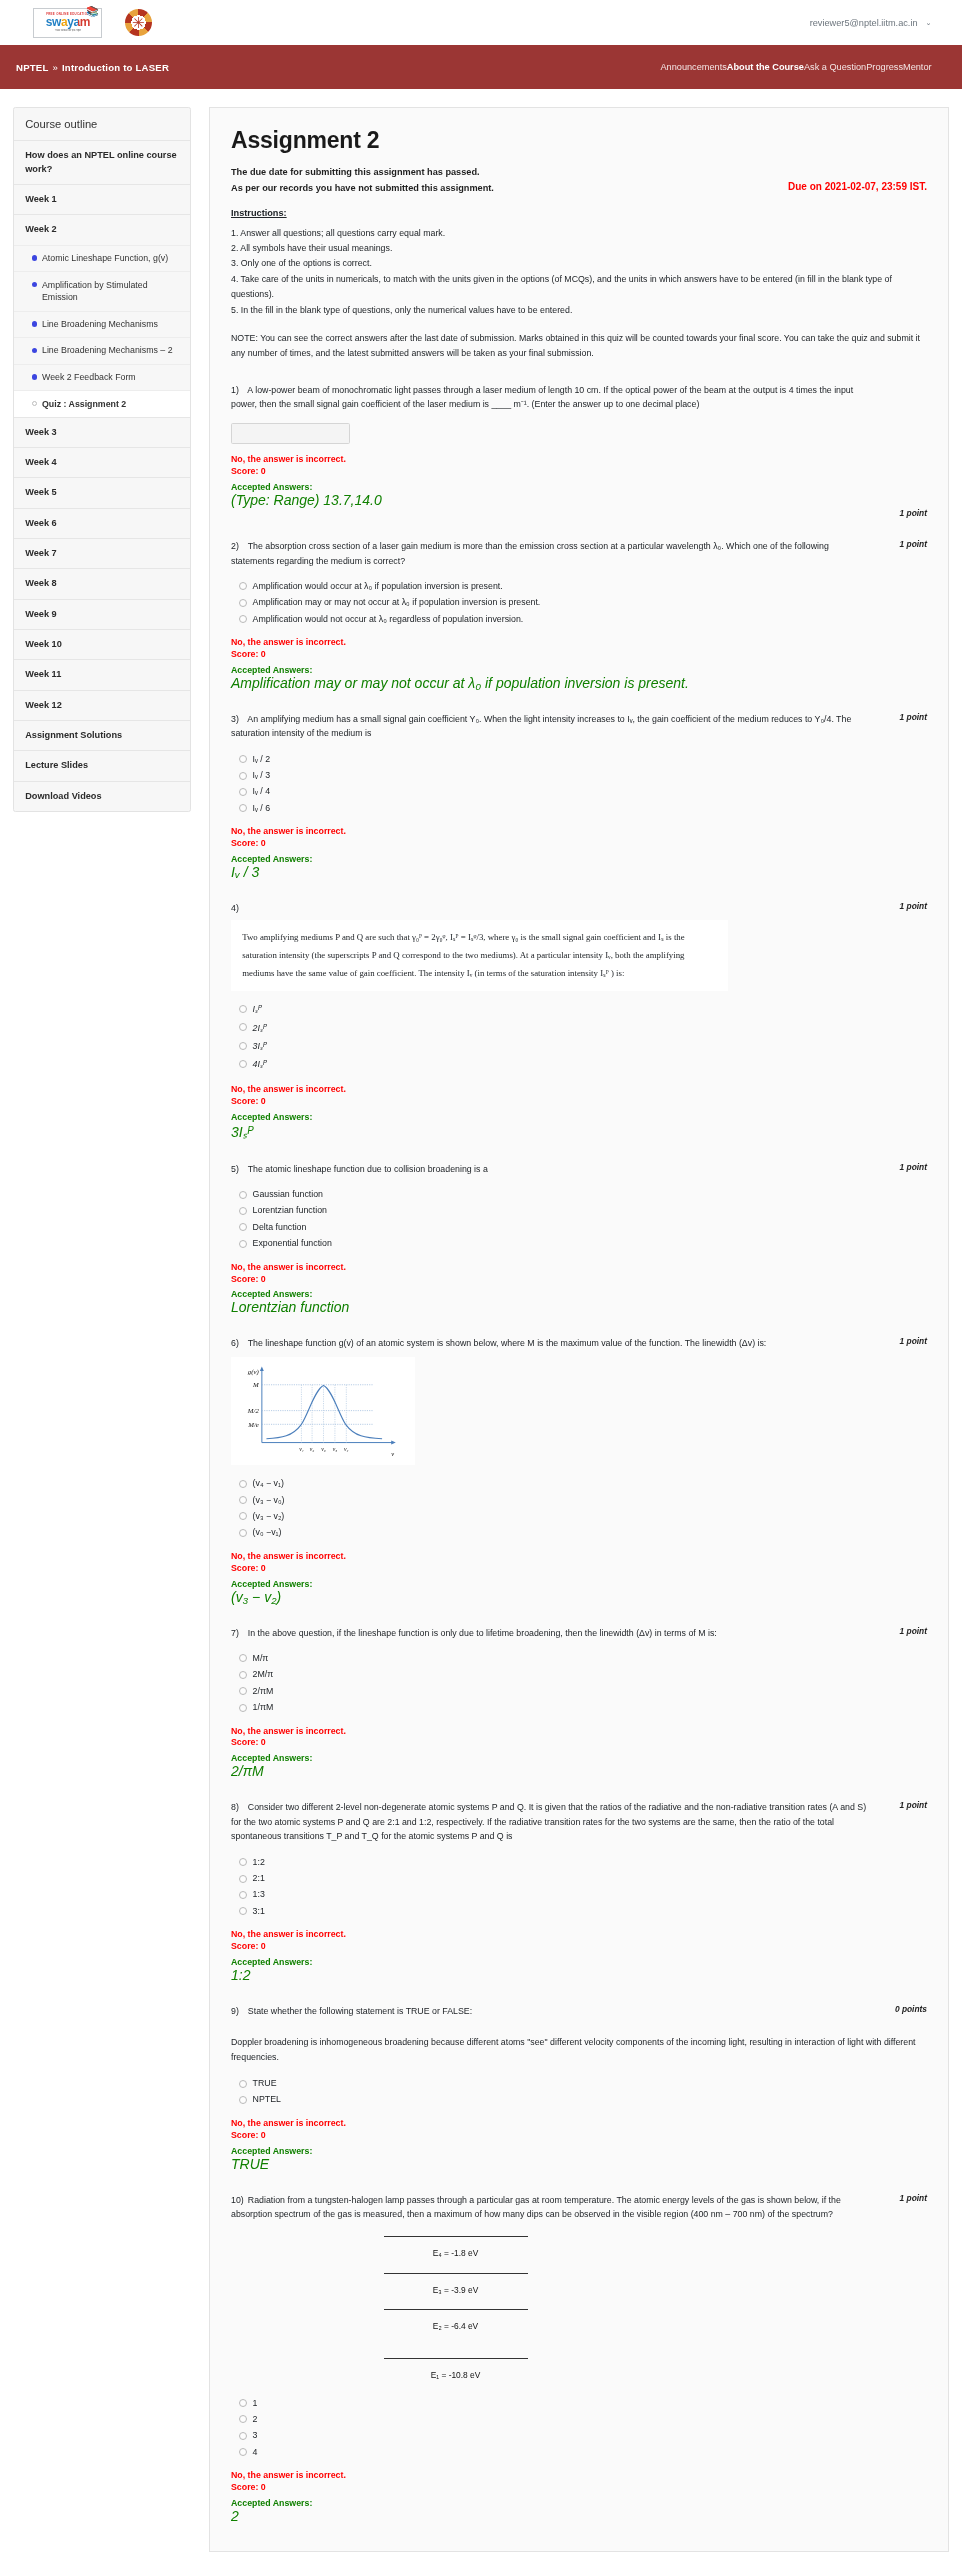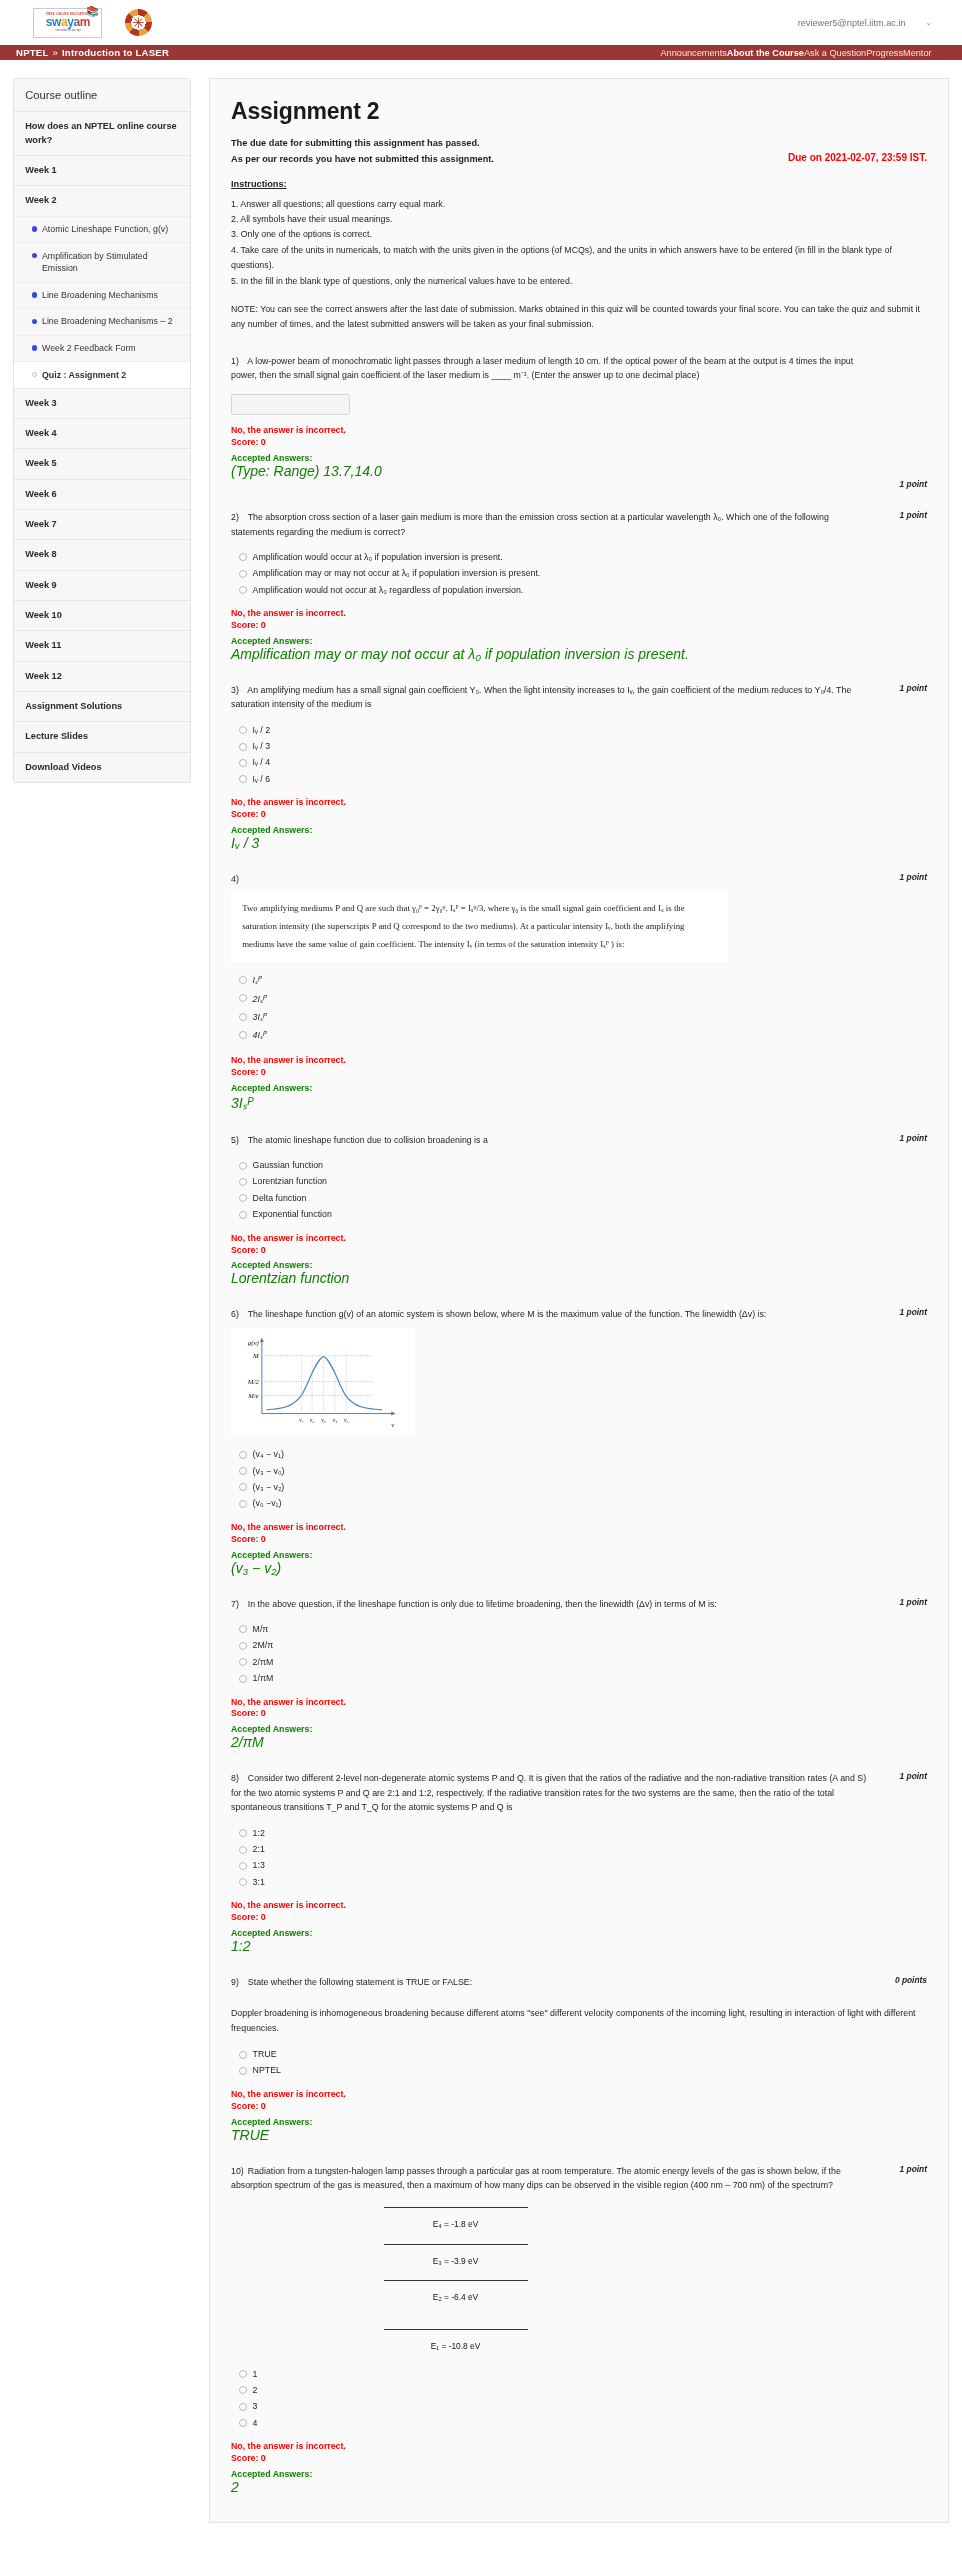--- a/index.html
+++ b/index.html
@@ -54,29 +54,29 @@
       radial-gradient(circle at 50% 50%, #ffffff 0 38%, transparent 38%),
       conic-gradient(from 0deg, #b5341f 0 12%, #e8a33d 12% 25%, #b5341f 25% 37%, #e8a33d 37% 50%, #b5341f 50% 62%, #e8a33d 62% 75%, #b5341f 75% 87%, #e8a33d 87% 100%);
     position:relative;
     display:flex; align-items:center; justify-content:center;
   }
   .logo-emblem::after{
     content:"✳"; font-size:15.2px; color:#b5341f;
   }
   .user-area {
     margin-left:auto; font-size:9.2px; color:#6c757d;
-    display:flex; align-items:center; gap:20px;
+    display:flex; align-items:center; gap:8px;
     padding-right:16px;
   }
   .caret { font-size:7.2px; }
 
   
   .navbar {
     background:#9b3634;
-    height:15px;
+    height:44px;
     display:flex; align-items:center;
     padding:0 16px;
     color:#fff;
   }
   .brand { font-size:9.6px; font-weight:bold; letter-spacing:0.2px; }
   .brand .sep { margin:0 4px; font-weight:normal; }
   .nav-links { margin-left:auto; display:flex; align-items:center; padding-right:14.4px; }
   .nav-links a { color:#f4e6e5; text-decoration:none; font-size:9.2px; }
   .nav-links a.active { color:#ffffff; font-weight:bold; }
 

